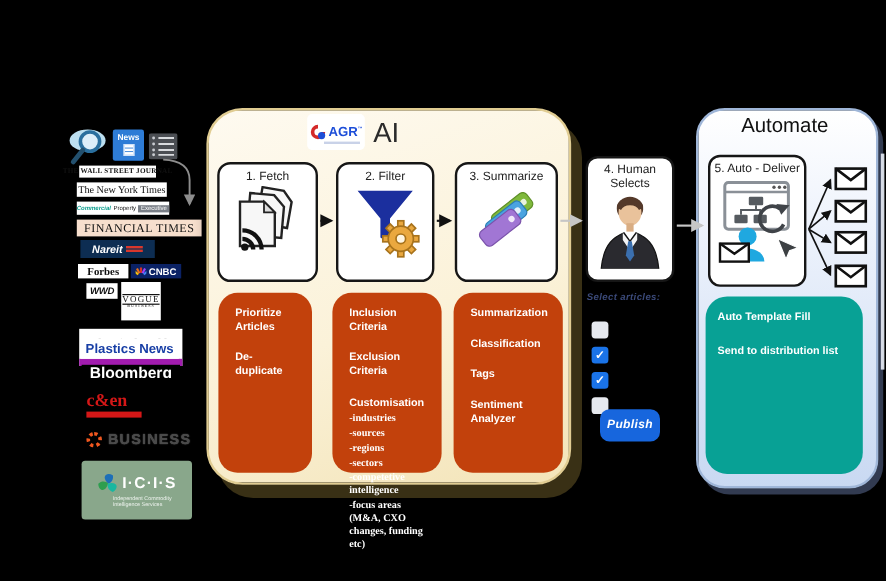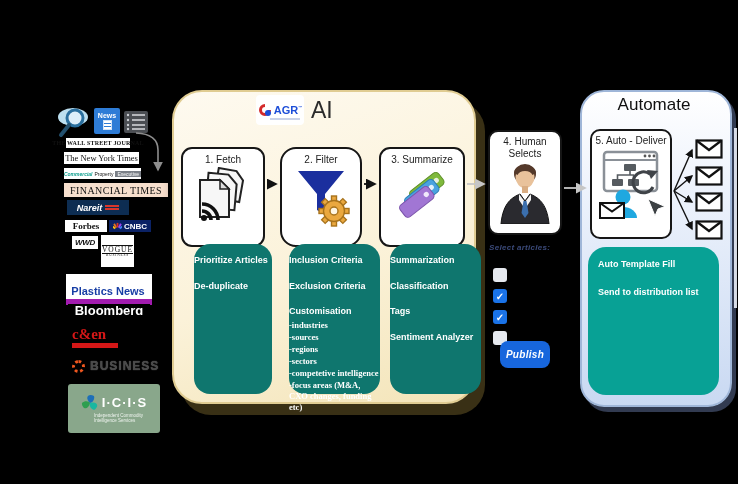--- a/index.html
+++ b/index.html
@@ -48,29 +48,29 @@
   #main-panel{left:172px;top:90px;width:300px;height:310px;border-radius:30px;
     background:linear-gradient(160deg,#fefaf0 0%,#fbf2d9 55%,#f3e4b8 100%);
     border:2px solid #e0cc92;box-shadow:9px 11px 0 rgba(190,158,70,.30), 3px 5px 12px rgba(0,0,0,.65);}
   #brand{left:256px;top:94px;height:32px;display:flex;align-items:center;gap:7px;}
   .agr-tile{width:48px;height:30px;background:#fff;border-radius:4px;display:flex;align-items:center;justify-content:center;gap:2px;}
   .agr-text{color:#1d4ed8;font-weight:bold;font-size:11px;line-height:1;}
   .agr-tm{font-size:4px;vertical-align:super;color:#1d4ed8;}
   .agr-subline{width:30px;height:2px;background:#c9d2e8;position:absolute;left:14px;bottom:5px;}
   .ai-text{font-size:23px;color:#2b2b2b;}
 
-  .step{position:absolute;top:135px;height:100px;background:#fff;border:2px solid #161616;border-radius:11px;box-sizing:border-box;text-align:center;margin-top:12px;}
+  .step{position:absolute;top:135px;height:100px;background:#fff;border:2px solid #161616;border-radius:11px;box-sizing:border-box;text-align:center;}
   .step-title{font-size:10px;color:#222;margin-top:5px;}
   #step-fetch{left:181px;width:84px;}
-  #step-filter{left:280px;width:82px;border-radius:16px;}
+  #step-filter{left:280px;width:82px;}
   #step-summarize{left:379px;width:86px;}
   .step-icon{margin-top:2px;}
 
-  .note{position:absolute;top:244px;height:150px;border-radius:16px;background:#0f766e;color:#fff;
-        font-weight:bold;font-size:9px;line-height:1.3;padding:11px 0;box-sizing:border-box;margin-left:12px;}
+  .note{position:absolute;top:244px;height:150px;border-radius:16px;background:#c2410c;color:#fff;
+        font-weight:bold;font-size:9px;line-height:1.3;padding:11px 14px;box-sizing:border-box;}
   #note-fetch{left:182px;width:78px;}
   #note-filter{left:277px;width:91px;}
   #note-summarize{left:378px;width:91px;}
   .note p{margin:0 0 14px 0;}
   .note p.tight{margin:0 0 2px 0;}
   .serifline{font-family:"Liberation Serif",serif;font-size:8.5px;font-weight:bold;margin:0 0 1px 0;}
 
   
   #human-box{left:488px;top:130px;width:74px;height:105px;background:#fff;border:2px solid #161616;border-radius:10px;box-sizing:border-box;text-align:center;}
   #human-box .step-title{margin-top:4px;line-height:1.2;}

